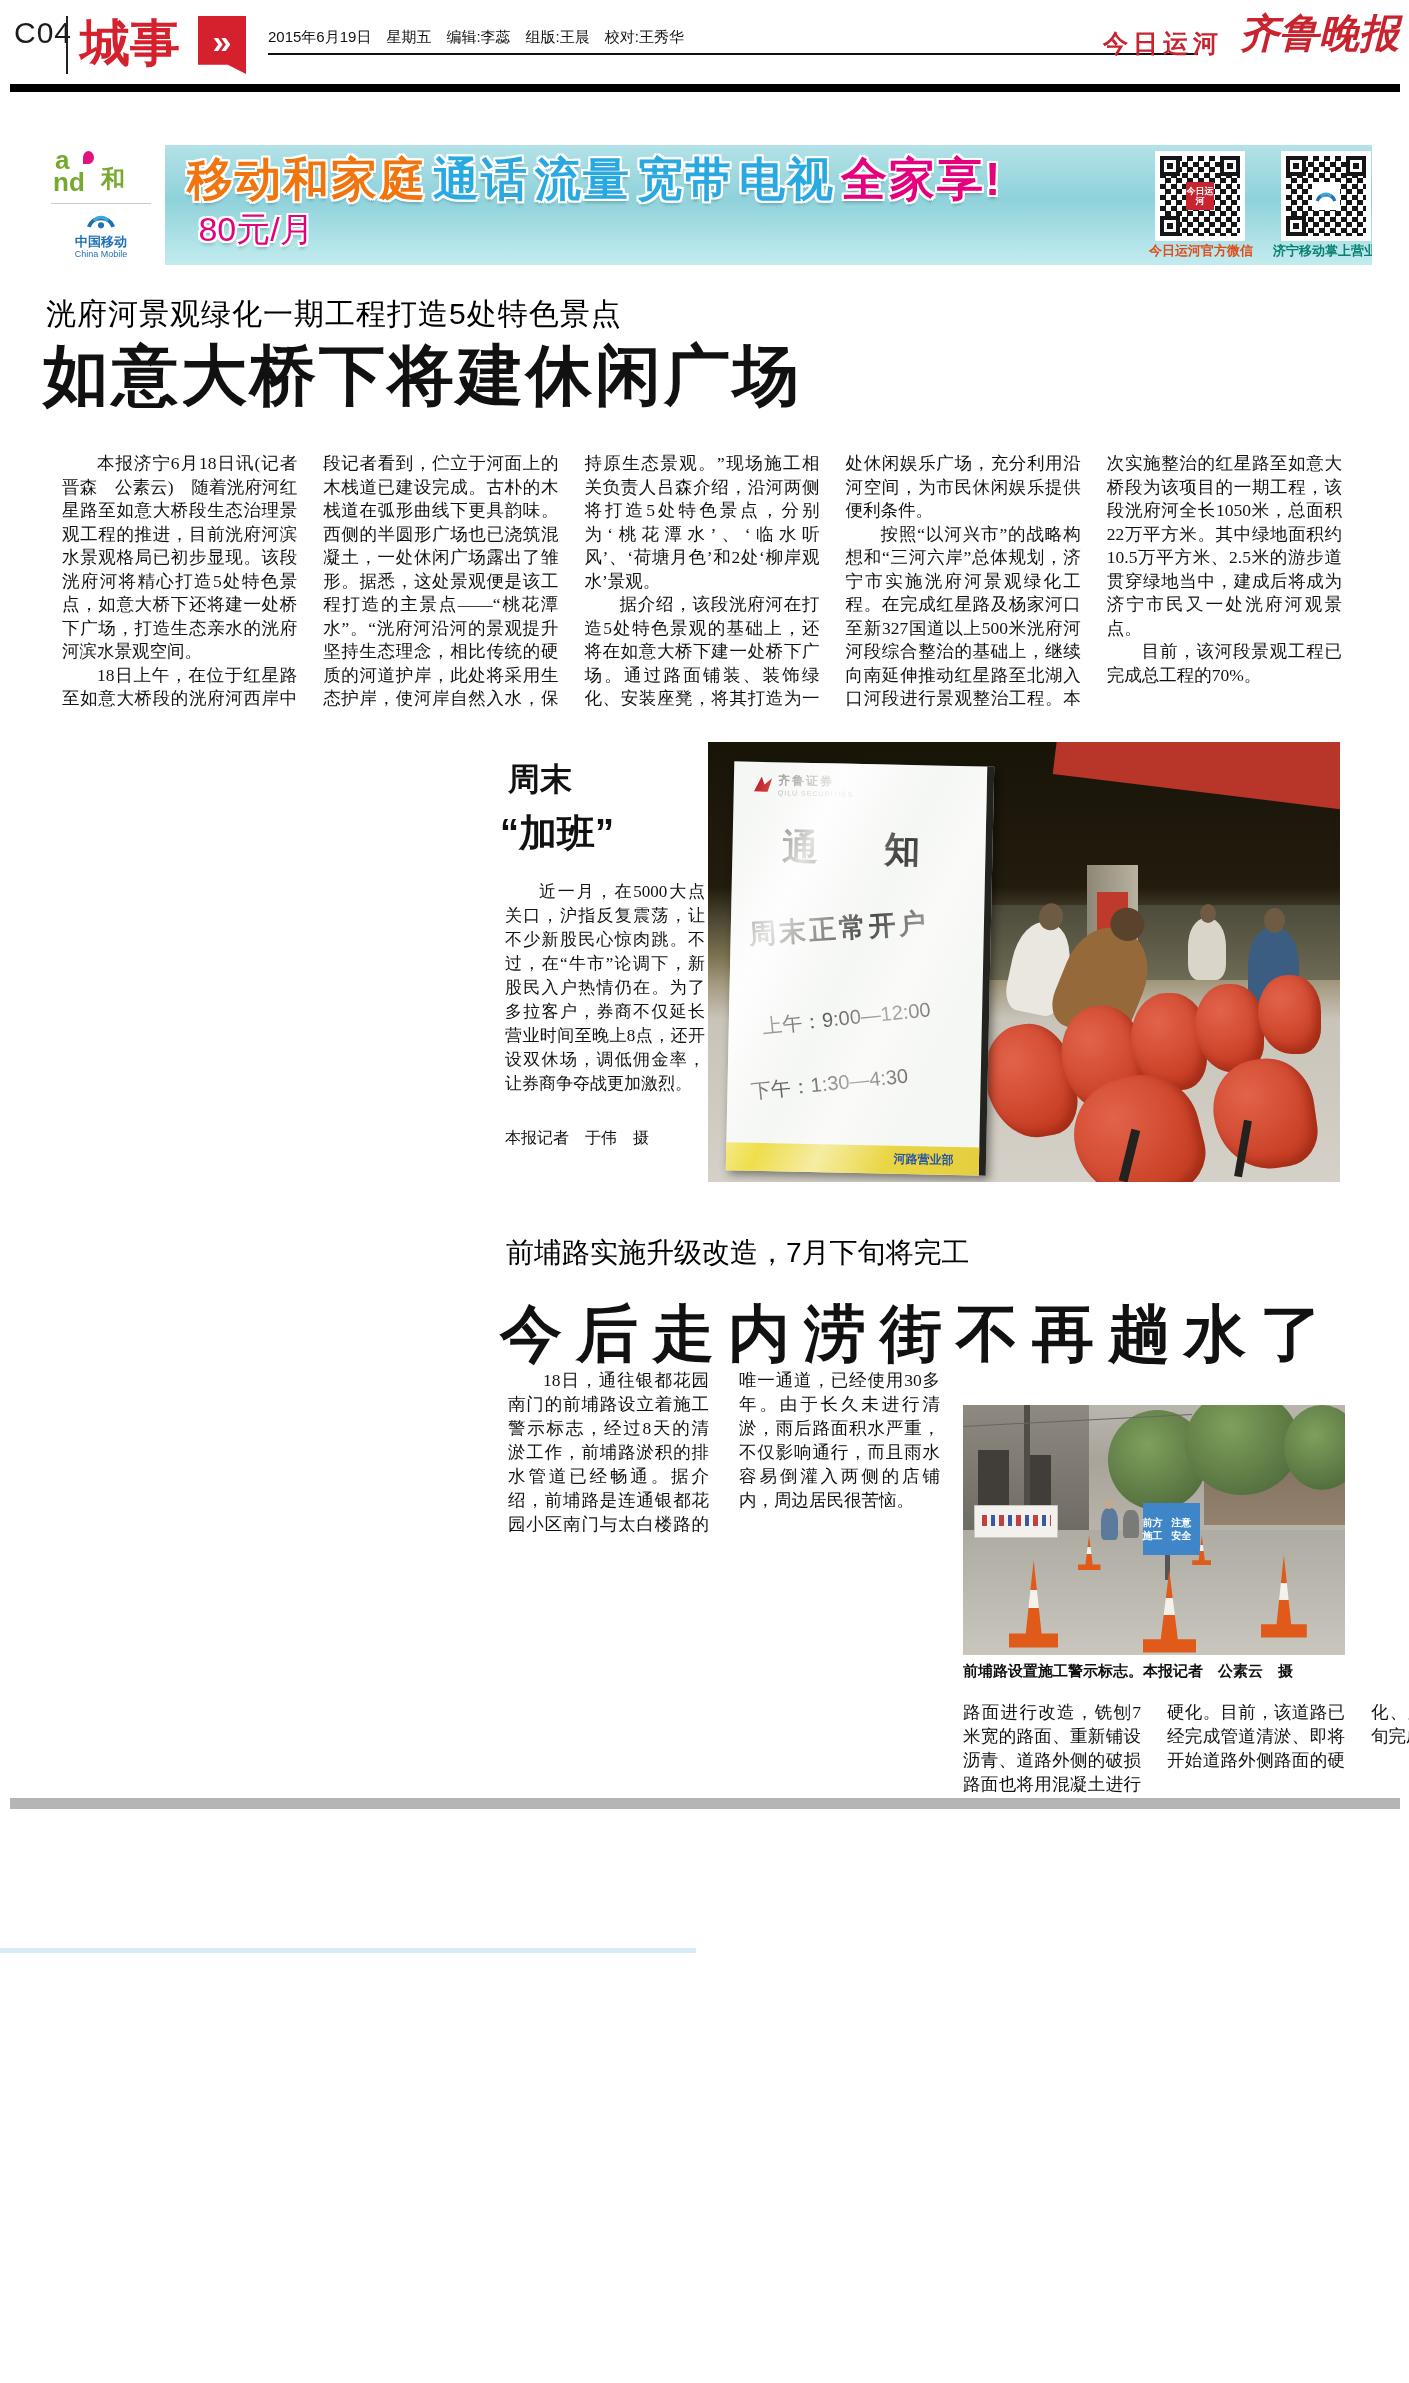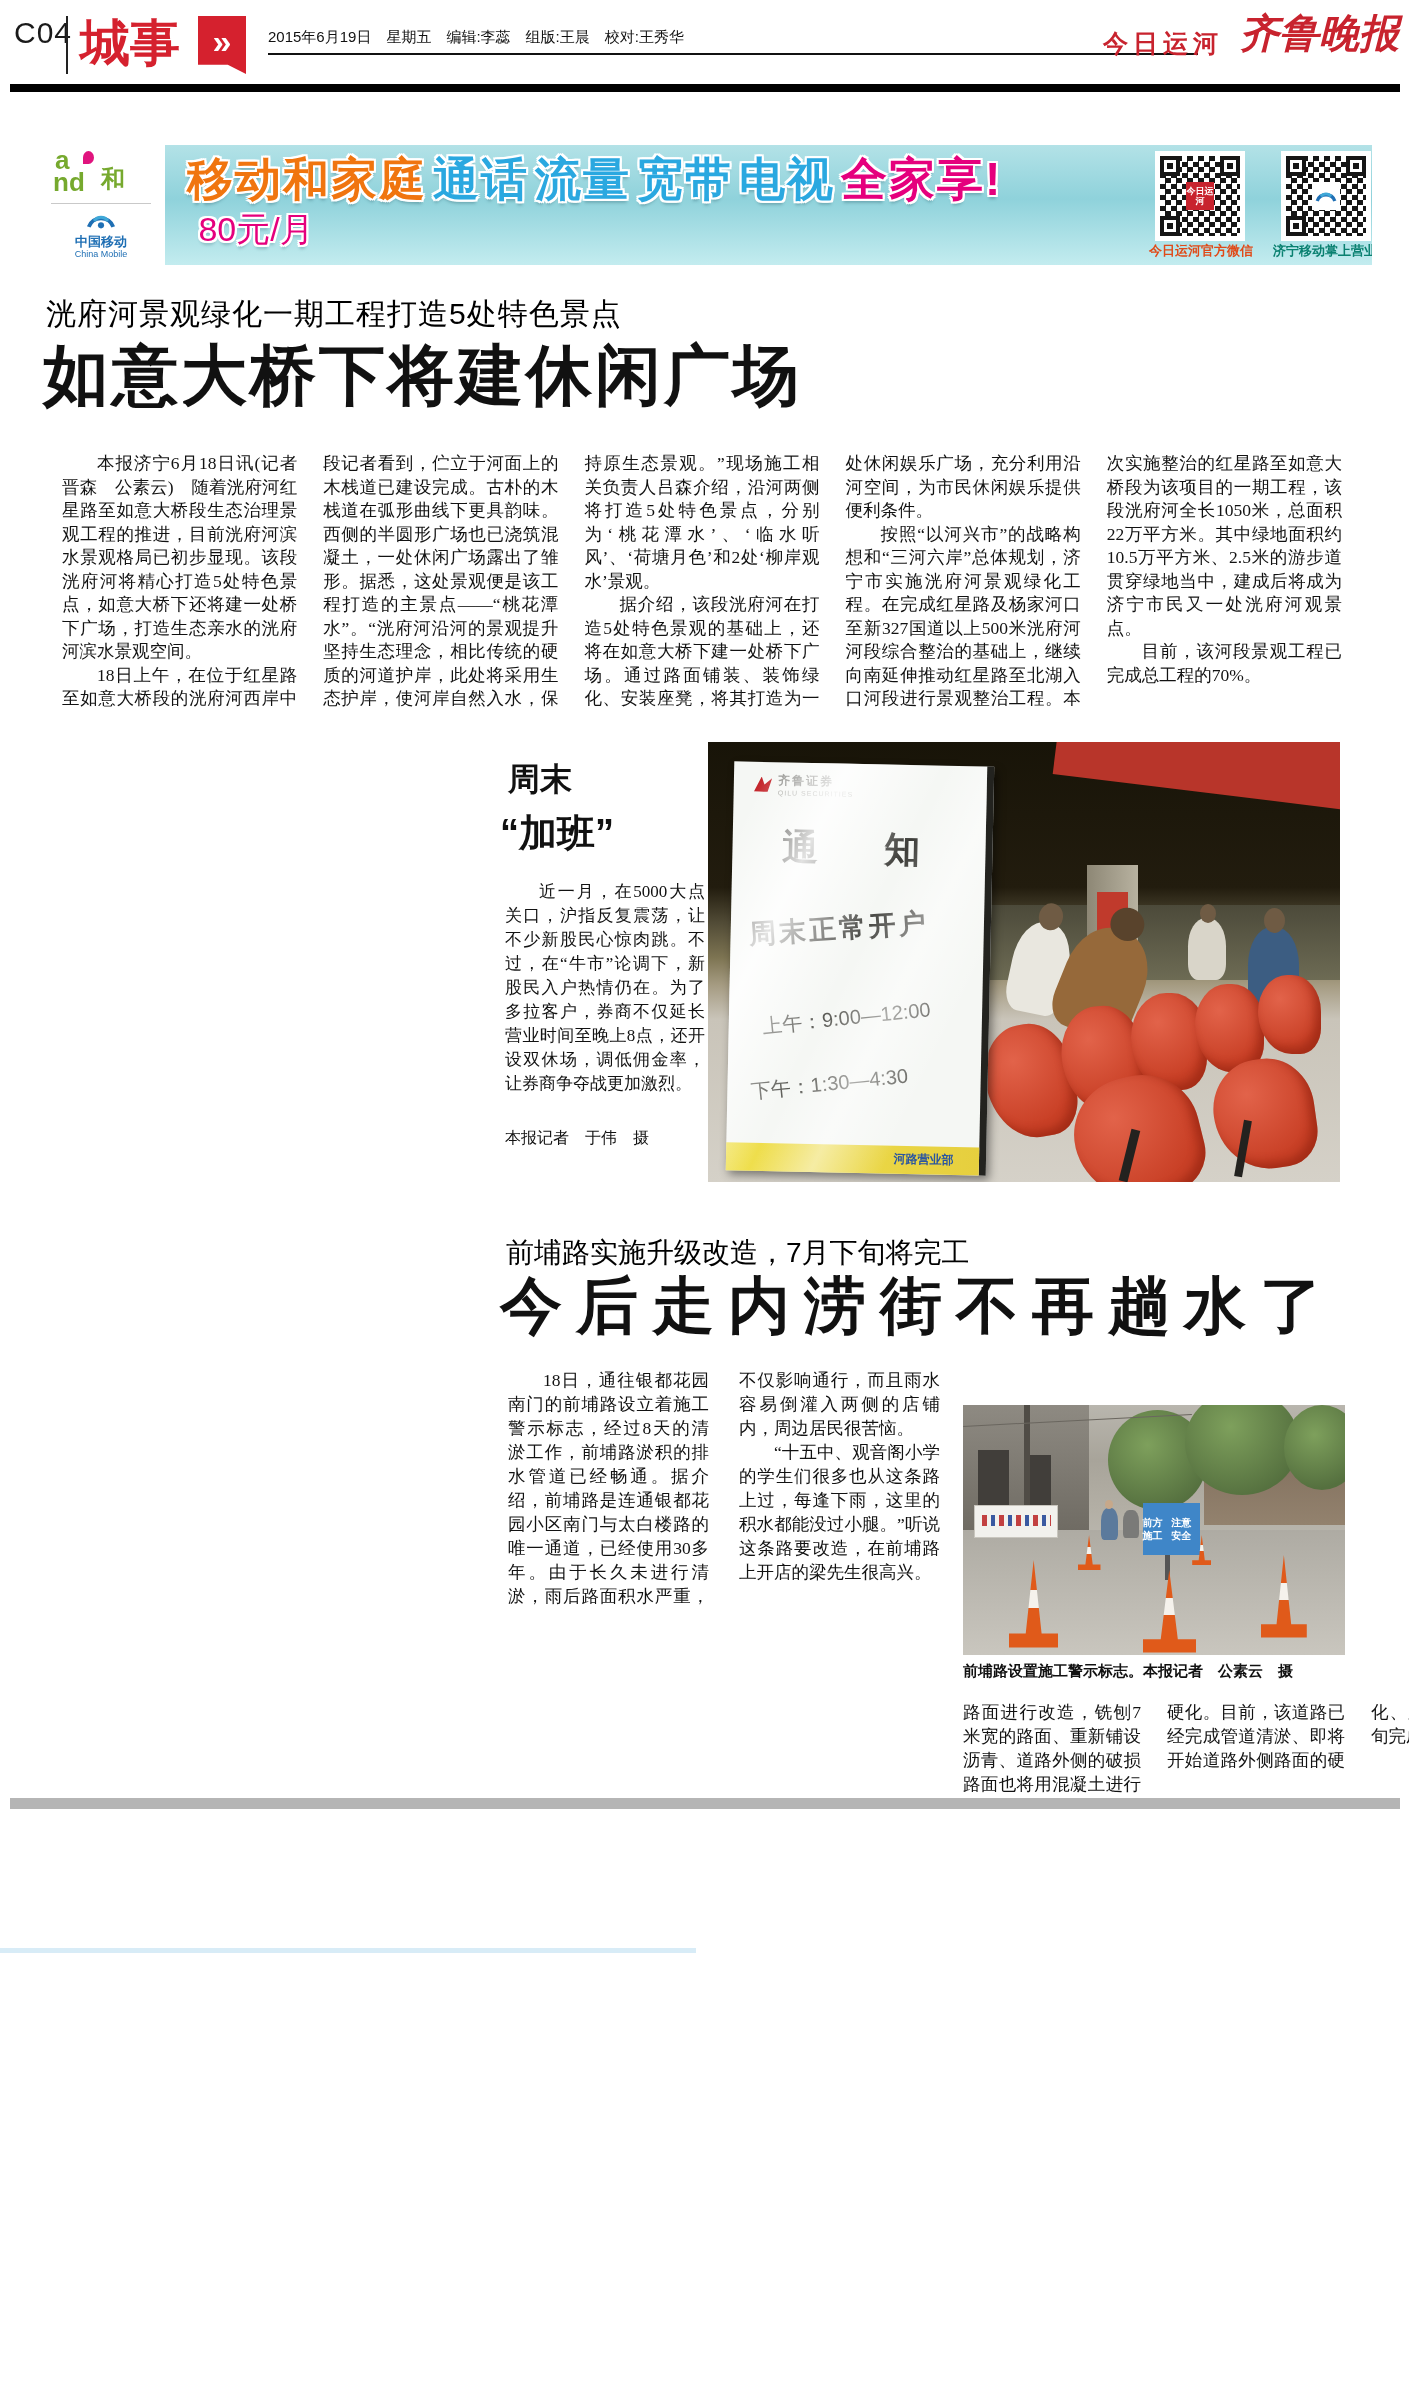--- a/index.html
+++ b/index.html
@@ -93,21 +93,21 @@
   .b-time1{left:13%;top:59%;font-size:20px;color:#5a5a55;transform:rotate(-7deg);white-space:nowrap;}
   .b-time2{left:9%;top:75%;font-size:20px;color:#5a5a55;transform:rotate(-7deg);white-space:nowrap;}
   .b-branch{left:0;bottom:0;width:100%;height:7%;background:linear-gradient(90deg,#f0e04e,#e6cf3e);
     display:flex;align-items:center;justify-content:flex-end;padding-right:10%;box-sizing:border-box;
     font-size:12px;color:#2a55a0;font-weight:bold;}
   .b-glare{left:0;top:0;width:100%;height:100%;
     background:linear-gradient(115deg,rgba(255,255,255,0) 8%,rgba(255,255,255,.85) 26%,rgba(255,255,255,0) 48%,rgba(255,255,255,.5) 62%,rgba(255,255,255,0) 78%);}
 
   
   .a2-kicker{left:506px;top:1234px;font-size:28px;color:#000;}
-  .a2-headline{left:500px;top:1264px;font-size:62px;font-weight:bold;letter-spacing:14px;white-space:nowrap;}
+  .a2-headline{left:500px;top:1292px;font-size:62px;font-weight:bold;letter-spacing:14px;white-space:nowrap;}
   .a2-left{left:508px;top:1368px;width:432px;height:516px;column-count:2;column-gap:30px;
     font-size:17.5px;line-height:24px;text-align:justify;color:#121212;}
   .photo2{left:963px;top:1405px;width:382px;height:250px;overflow:hidden;
     background:linear-gradient(180deg,#b9b6ae 0%,#a8a49a 22%,#b3afa5 42%,#bab7af 55%,#c6c3bb 100%);}
   .a2-caption{left:963px;top:1662px;width:382px;font-size:15px;font-weight:bold;color:#111;}
   .a2-bottom{left:963px;top:1700px;width:382px;height:108px;column-count:2;column-gap:26px;
     font-size:17.5px;line-height:24px;text-align:justify;color:#121212;}
   .a2-bottom p{margin:0;}
   .p2-bldg-l{left:0;top:0;width:33%;height:52%;background:linear-gradient(180deg,#8e8a82,#6e6a62);}
   .p2-door{background:#413e3a;}
@@ -268,21 +268,20 @@
       </div>
     </div>
   </section>
 
   <section>
     <div class="abs a2-kicker">前埔路实施升级改造，7月下旬将完工</div>
     <h2 class="abs a2-headline" style="margin:0;">今后走内涝街不再趟水了</h2>
 
     <div class="abs a2-left serif">
       <p>18日，通往银都花园南门的前埔路设立着施工警示标志，经过8天的清淤工作，前埔路淤积的排水管道已经畅通。据介绍，前埔路是连通银都花园小区南门与太白楼路的唯一通道，已经使用30多年。由于长久未进行清淤，雨后路面积水严重，不仅影响通行，而且雨水容易倒灌入两侧的店铺内，周边居民很苦恼。</p>
-      <p>“十五中、观音阁小学的学生们很多也从这条路上过，每逢下雨，这里的积水都能没过小腿。”听说这条路要改造，在前埔路上开店的梁先生很高兴。</p>
     </div>
 
     <div class="abs photo2">
       <div class="abs p2-bldg-l"></div>
       <div class="abs p2-door" style="left:4%;top:18%;width:8%;height:30%;"></div>
       <div class="abs p2-door" style="left:16%;top:20%;width:7%;height:28%;"></div>
       <div class="abs p2-shop"></div>
       <div class="abs tree" style="left:38%;top:2%;width:26%;height:40%;"></div>
       <div class="abs tree" style="left:58%;top:-6%;width:30%;height:42%;"></div>
       <div class="abs tree" style="left:84%;top:0;width:20%;height:34%;"></div>

